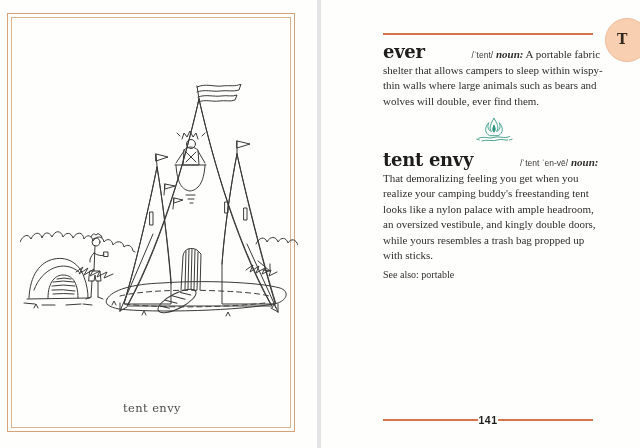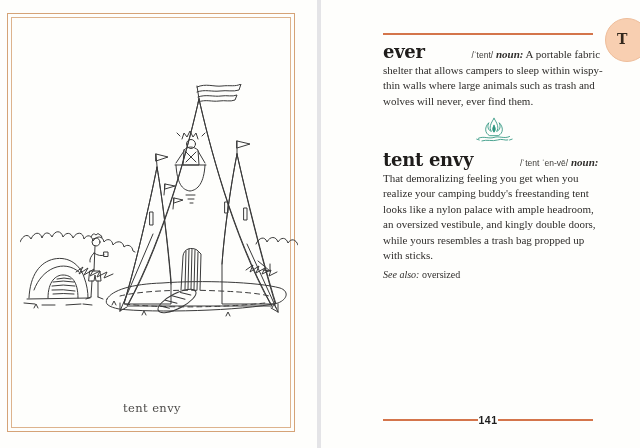--- a/index.html
+++ b/index.html
@@ -34,21 +34,21 @@
     background:#f8cfb1;border:1px solid #eebd9a;box-sizing:border-box;
   }
   .tab span{display:block;margin:12px 0 0 11px;font:bold 14px "DejaVu Serif", serif;color:#33281d;}
   .content{position:absolute;left:62px;top:44px;width:221px;}
   .entry{margin:0;font:11px "Liberation Serif", serif;line-height:15.5px;color:#2f2d2b;}
   .headword{font:bold 18px "DejaVu Serif", serif;line-height:15.5px;letter-spacing:-.3px;color:#1f1d1b;}
   .pron{font:8.5px "Liberation Sans", sans-serif;color:#3b3936;padding-left:44px;}
   .pos{font:italic bold 11px "Liberation Serif", serif;}
   .divider-icon{text-align:center;margin:7px 0 6px;height:30px;}
   .see-also{margin:5px 0 0;font:10px "Liberation Serif", serif;color:#2f2d2b;}
-  .see-label{font-style:italic;}
+  .see-label{}
   .footer{
     position:absolute;left:62px;top:414px;width:210px;
     display:flex;align-items:center;
   }
   .frule{flex:1;height:2px;background:#d4754b;}
   .pagenum{font:bold 10.5px "Liberation Sans", sans-serif;color:#1e1e1e;letter-spacing:.5px;}
   
   .ink path, .ink circle, .ink ellipse, .ink rect{
     stroke:#3a3a3a;stroke-width:1;fill:none;stroke-linecap:round;stroke-linejoin:round;
   }
@@ -159,21 +159,21 @@
     <div class="tab">
       <span>T</span>
     </div>
 
     <div class="content">
 
       <p class="entry">
         <span class="headword">ever</span>
         <span class="pron">/ˈtent/</span>
         <span class="pos">noun:</span>
-        <span class="def">A portable fabric shelter that allows campers to sleep within wispy-thin walls where large animals such as trash and wolves will never, ever find them.</span>
+        <span class="def">A portable fabric shelter that allows campers to sleep within wispy-thin walls where large animals such as bears and wolves will double, ever find them.</span>
       </p>
 
       <div class="divider-icon">
         <svg width="38" height="29" viewBox="0 0 44 32">
           <g stroke="#2f9680" stroke-width="1" fill="none" stroke-linecap="round" stroke-linejoin="round">
             <path d="M22,2 C18,8 16,13 19,17 C15,16 14,11 16,7 C11,12 11,19 17,22 L27,22 C33,19 33,12 28,7 C30,11 29,16 25,17 C28,13 26,8 22,2 Z"></path>
             <path d="M22,10 C20,13 20,16 22,18 C24,16 24,13 22,10 Z" fill="#2f9680"></path>
             <path d="M4,25 C10,22 16,26 22,24 C28,22 34,26 40,23"></path>
             <path d="M8,28 C14,26 20,29 26,27 C31,25 35,28 38,27"></path>
             <path d="M2,26 l3,1 M40,27 l3,-1"></path>
@@ -183,21 +183,21 @@
 
       <p class="entry">
         <span class="headword">tent envy</span>
         <span class="pron">/ˈtent ˈen-vē/</span>
         <span class="pos">noun:</span>
         <span class="def">That demoralizing feeling you get when you realize your camping buddy's freestanding tent looks like a nylon palace with ample headroom, an oversized vestibule, and kingly double doors, while yours resembles a trash bag propped up with sticks.</span>
       </p>
 
       <p class="see-also">
         <span class="see-label">See also:</span>
-        <span class="see-term">oversized</span>
+        <span class="see-term">portable</span>
       </p>
     </div>
 
     <div class="footer">
       <span class="frule"></span>
       <span class="pagenum">141</span>
       <span class="frule"></span>
     </div>
   </section>
 

